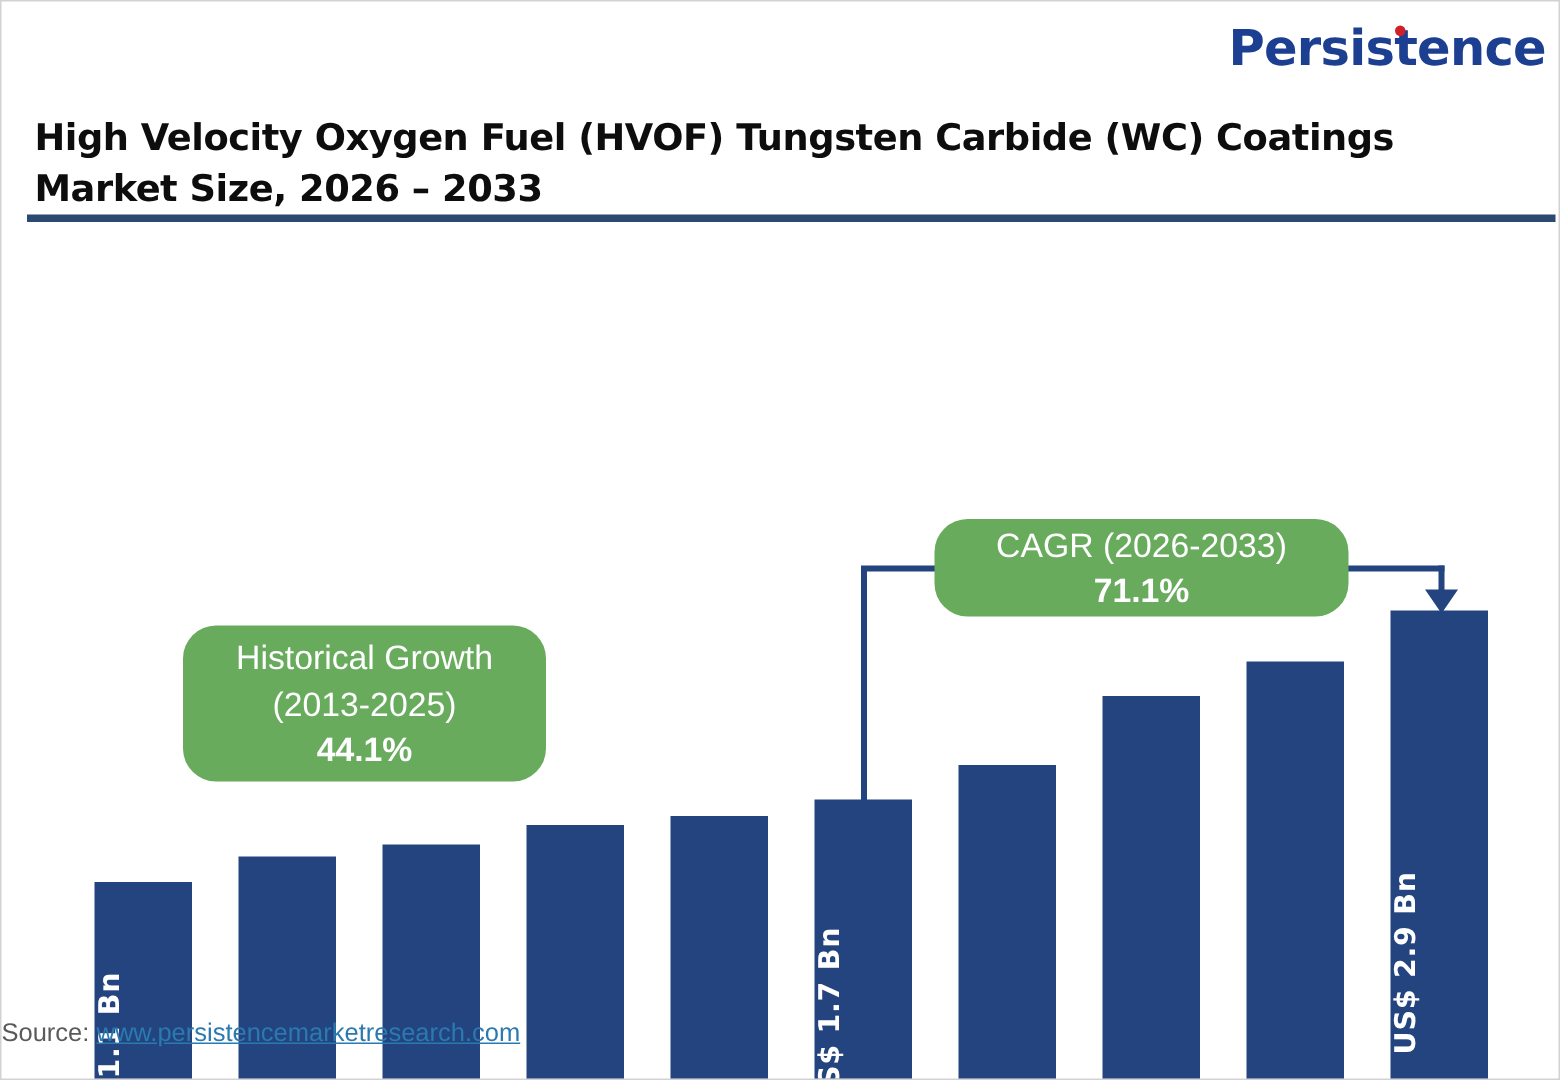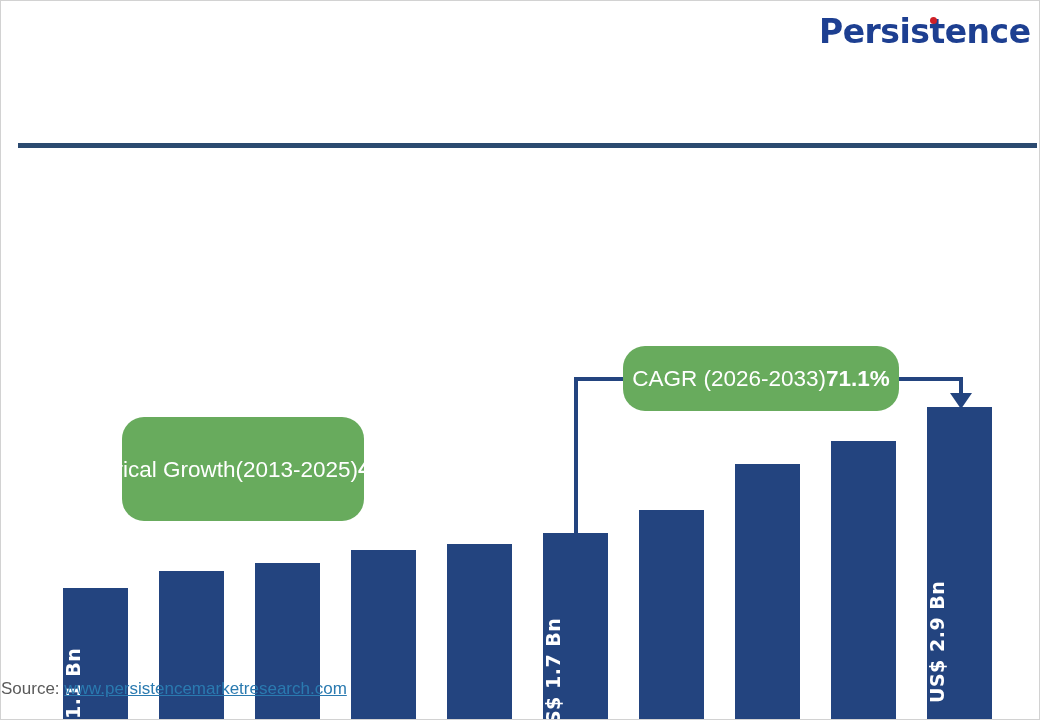--- a/index.html
+++ b/index.html
@@ -107,21 +107,21 @@
 
   
   .callout {
     position: absolute;
     background: #68ab5d;
     border-radius: 22px;
     color: #ffffff;
     text-align: center;
     font-family: "Liberation Sans", sans-serif;
     display: flex;
-    flex-direction: row;
+    flex-direction: column;
     justify-content: center;
     align-items: center;
   }
   .callout-line {
     font-size: 22.5px;
     line-height: 31px;
     font-weight: normal;
     white-space: nowrap;
   }
   .callout-value {
@@ -184,20 +184,21 @@
 </head>
 <body>
 
 <div id="page">
 
   <div id="logo">
     <div id="logo-main">Persistence</div>
     <div id="logo-dot"></div>
   </div>
 
+  <div id="title">High Velocity Oxygen Fuel (HVOF) Tungsten Carbide (WC) Coatings Market Size, 2026 – 2033</div>
   <div id="title-rule"></div>
 
   <div id="plot">
 
     <div class="bar" style="left:62px; top:427px; width:65px; height:195px;"></div>
     <div class="bar" style="left:158px; top:410px; width:65px; height:212px;"></div>
     <div class="bar" style="left:254px; top:402px; width:65px; height:220px;"></div>
     <div class="bar" style="left:350px; top:389px; width:65px; height:233px;"></div>
     <div class="bar" style="left:446px; top:383px; width:65px; height:239px;"></div>
     <div class="bar" style="left:542px; top:372px; width:65px; height:250px;"></div>

